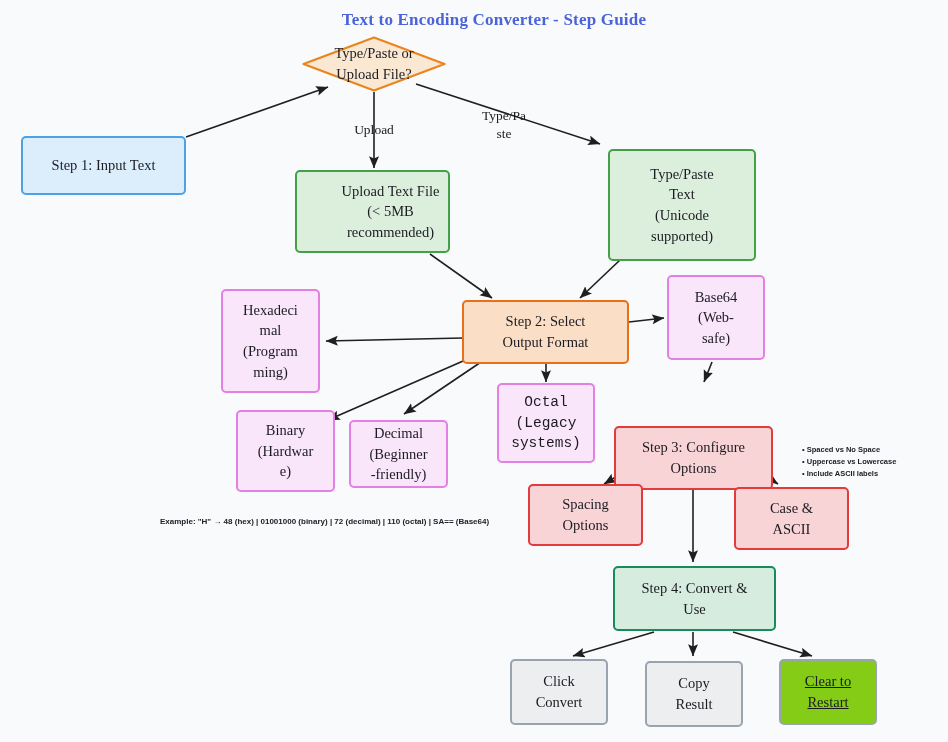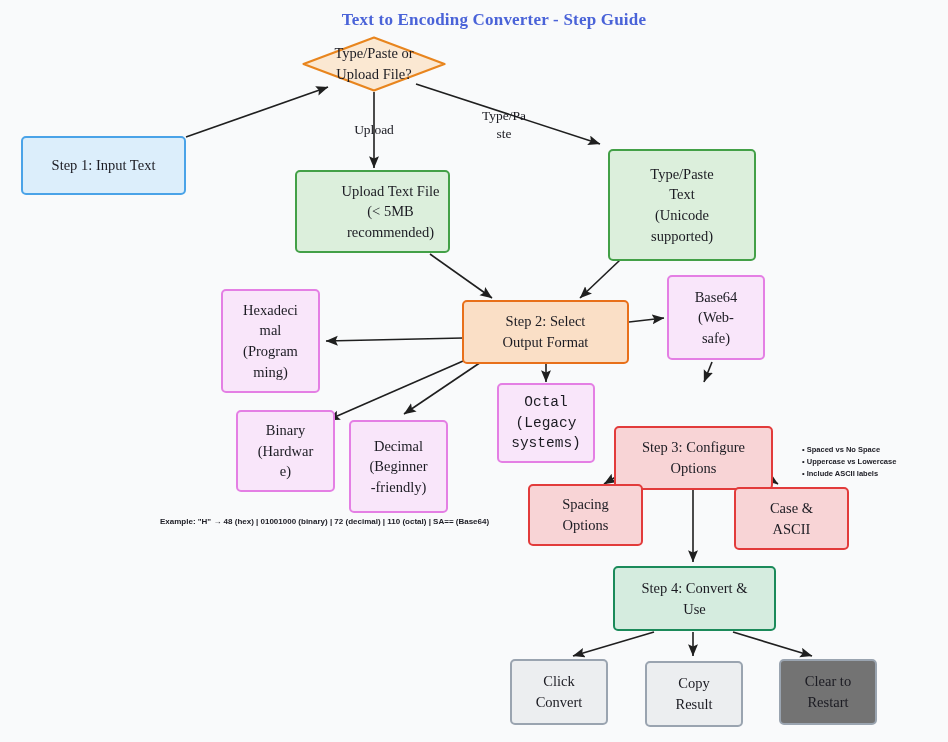--- a/index.html
+++ b/index.html
@@ -168,21 +168,21 @@
 (Program
 ming)</span>
   </div>
 
   <div class="node" style="left:224px; top:410px; width:99px; height:82px; border-color:#e47fe4; background:#f9e6fa;margin-left:12px;">
     <span>Binary
 (Hardwar
 e)</span>
   </div>
 
-  <div class="node" style="left:349px; top:420px; width:99px; height:93px; border-color:#e47fe4; background:#f9e6fa;">
+  <div class="node" style="left:349px; top:420px; width:99px; height:68px; border-color:#e47fe4; background:#f9e6fa;">
     <span>Decimal
 (Beginner
 -friendly)</span>
   </div>
 
   <div class="node" style="left:497px; top:383px; width:98px; height:80px; border-color:#e47fe4; background:#f9e6fa;font-family:Liberation Mono, monospace;">
     <span>Octal
 (Legacy
 systems)</span>
   </div>
@@ -216,21 +216,21 @@
   <div class="node" style="left:510px; top:659px; width:98px; height:66px; border-color:#9aa4b0; background:#eceef0;">
     <span>Click
 Convert</span>
   </div>
 
   <div class="node" style="left:645px; top:661px; width:98px; height:66px; border-color:#9aa4b0; background:#eceef0;">
     <span>Copy
 Result</span>
   </div>
 
-  <div class="node" style="left:779px; top:659px; width:98px; height:66px; border-color:#9aa4b0; background:#737373;">
+  <div class="node" style="left:779px; top:659px; width:98px; height:66px; border-color:#9aa4b0; background:#84cc16;text-decoration:underline;">
     <span>Clear to
 Restart</span>
   </div>
 
   <div class="edge-label" style="left:342px; top:121px; width:64px;">Upload</div>
   <div class="edge-label" style="left:472px; top:107px; width:64px;">Type/Pa
 ste</div>
 
   <div class="note-list" style="left:802px; top:444px; width:140px;">• Spaced vs No Space
 • Uppercase vs Lowercase

